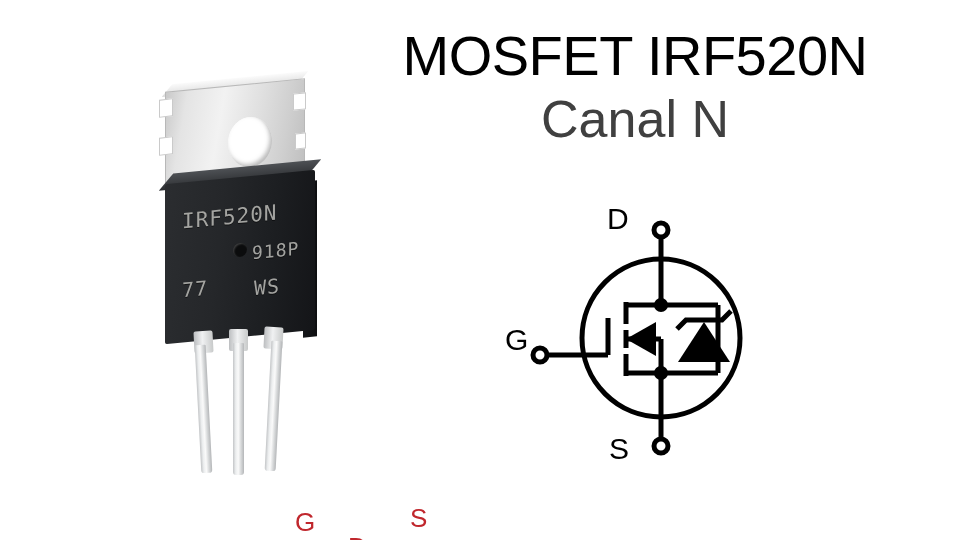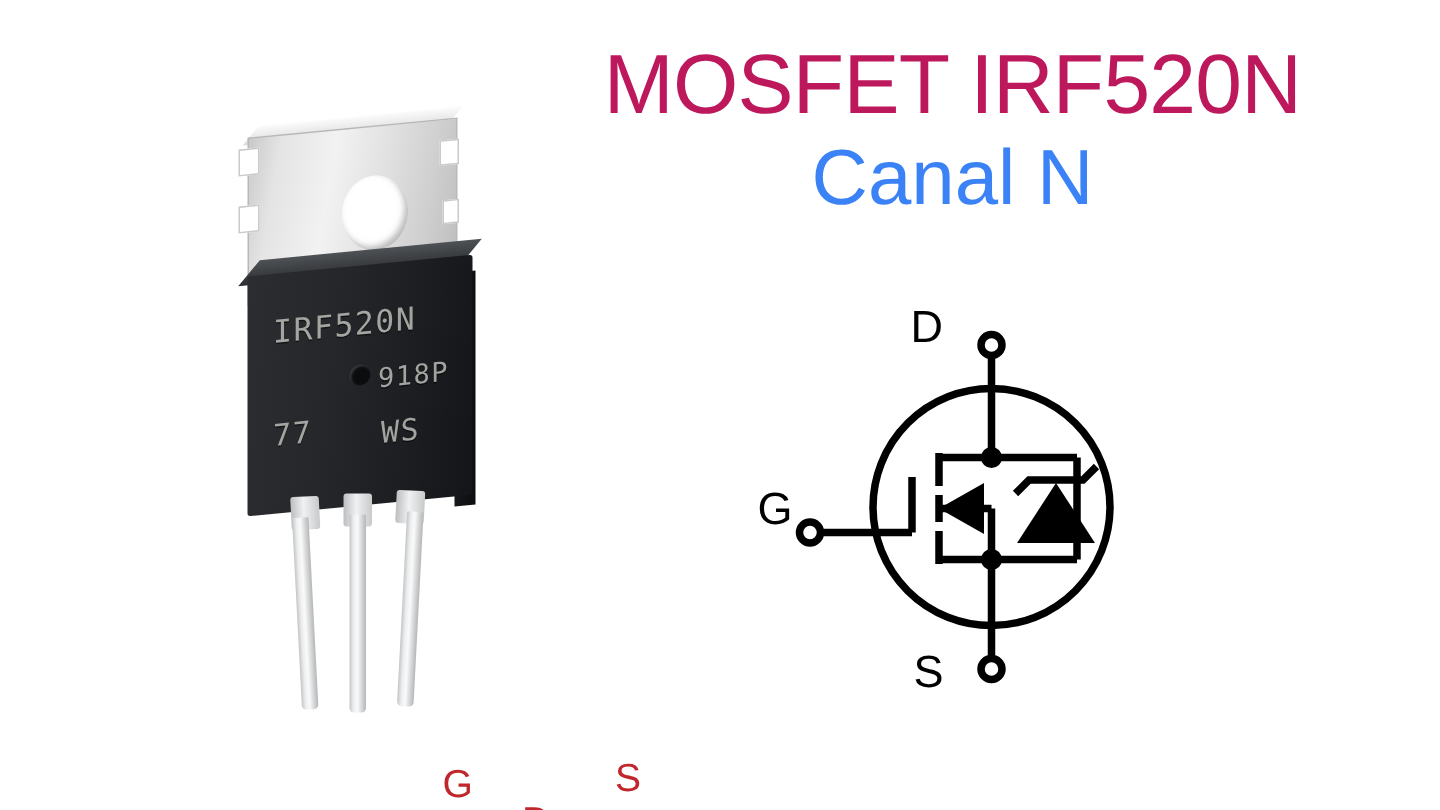--- a/index.html
+++ b/index.html
@@ -198,22 +198,22 @@
   #lbl-d { left: 117px; top: 12px; }
   #lbl-s { left: 119px; top: 242px; }
   #lbl-g { left: 15px;  top: 133px; }
 </style>
 </head>
 <body>
 
 <div id="page">
 
   <div id="title-block">
-    <div id="title-main" style="color:#be185d">MOSFET IRF520N</div>
-    <div id="title-sub" style="color:#3b82f6">Canal N</div>
+    <div id="title-main" style="color:#000000">MOSFET IRF520N</div>
+    <div id="title-sub" style="color:#404040">Canal N</div>
   </div>
 
   <div id="photo">
 
     <div class="tab-top"></div>
     <div class="tab"></div>
     <div class="tab-hole"></div>
     <div class="tab-notch n1"></div>
     <div class="tab-notch n2"></div>
     <div class="tab-notch n3"></div>

